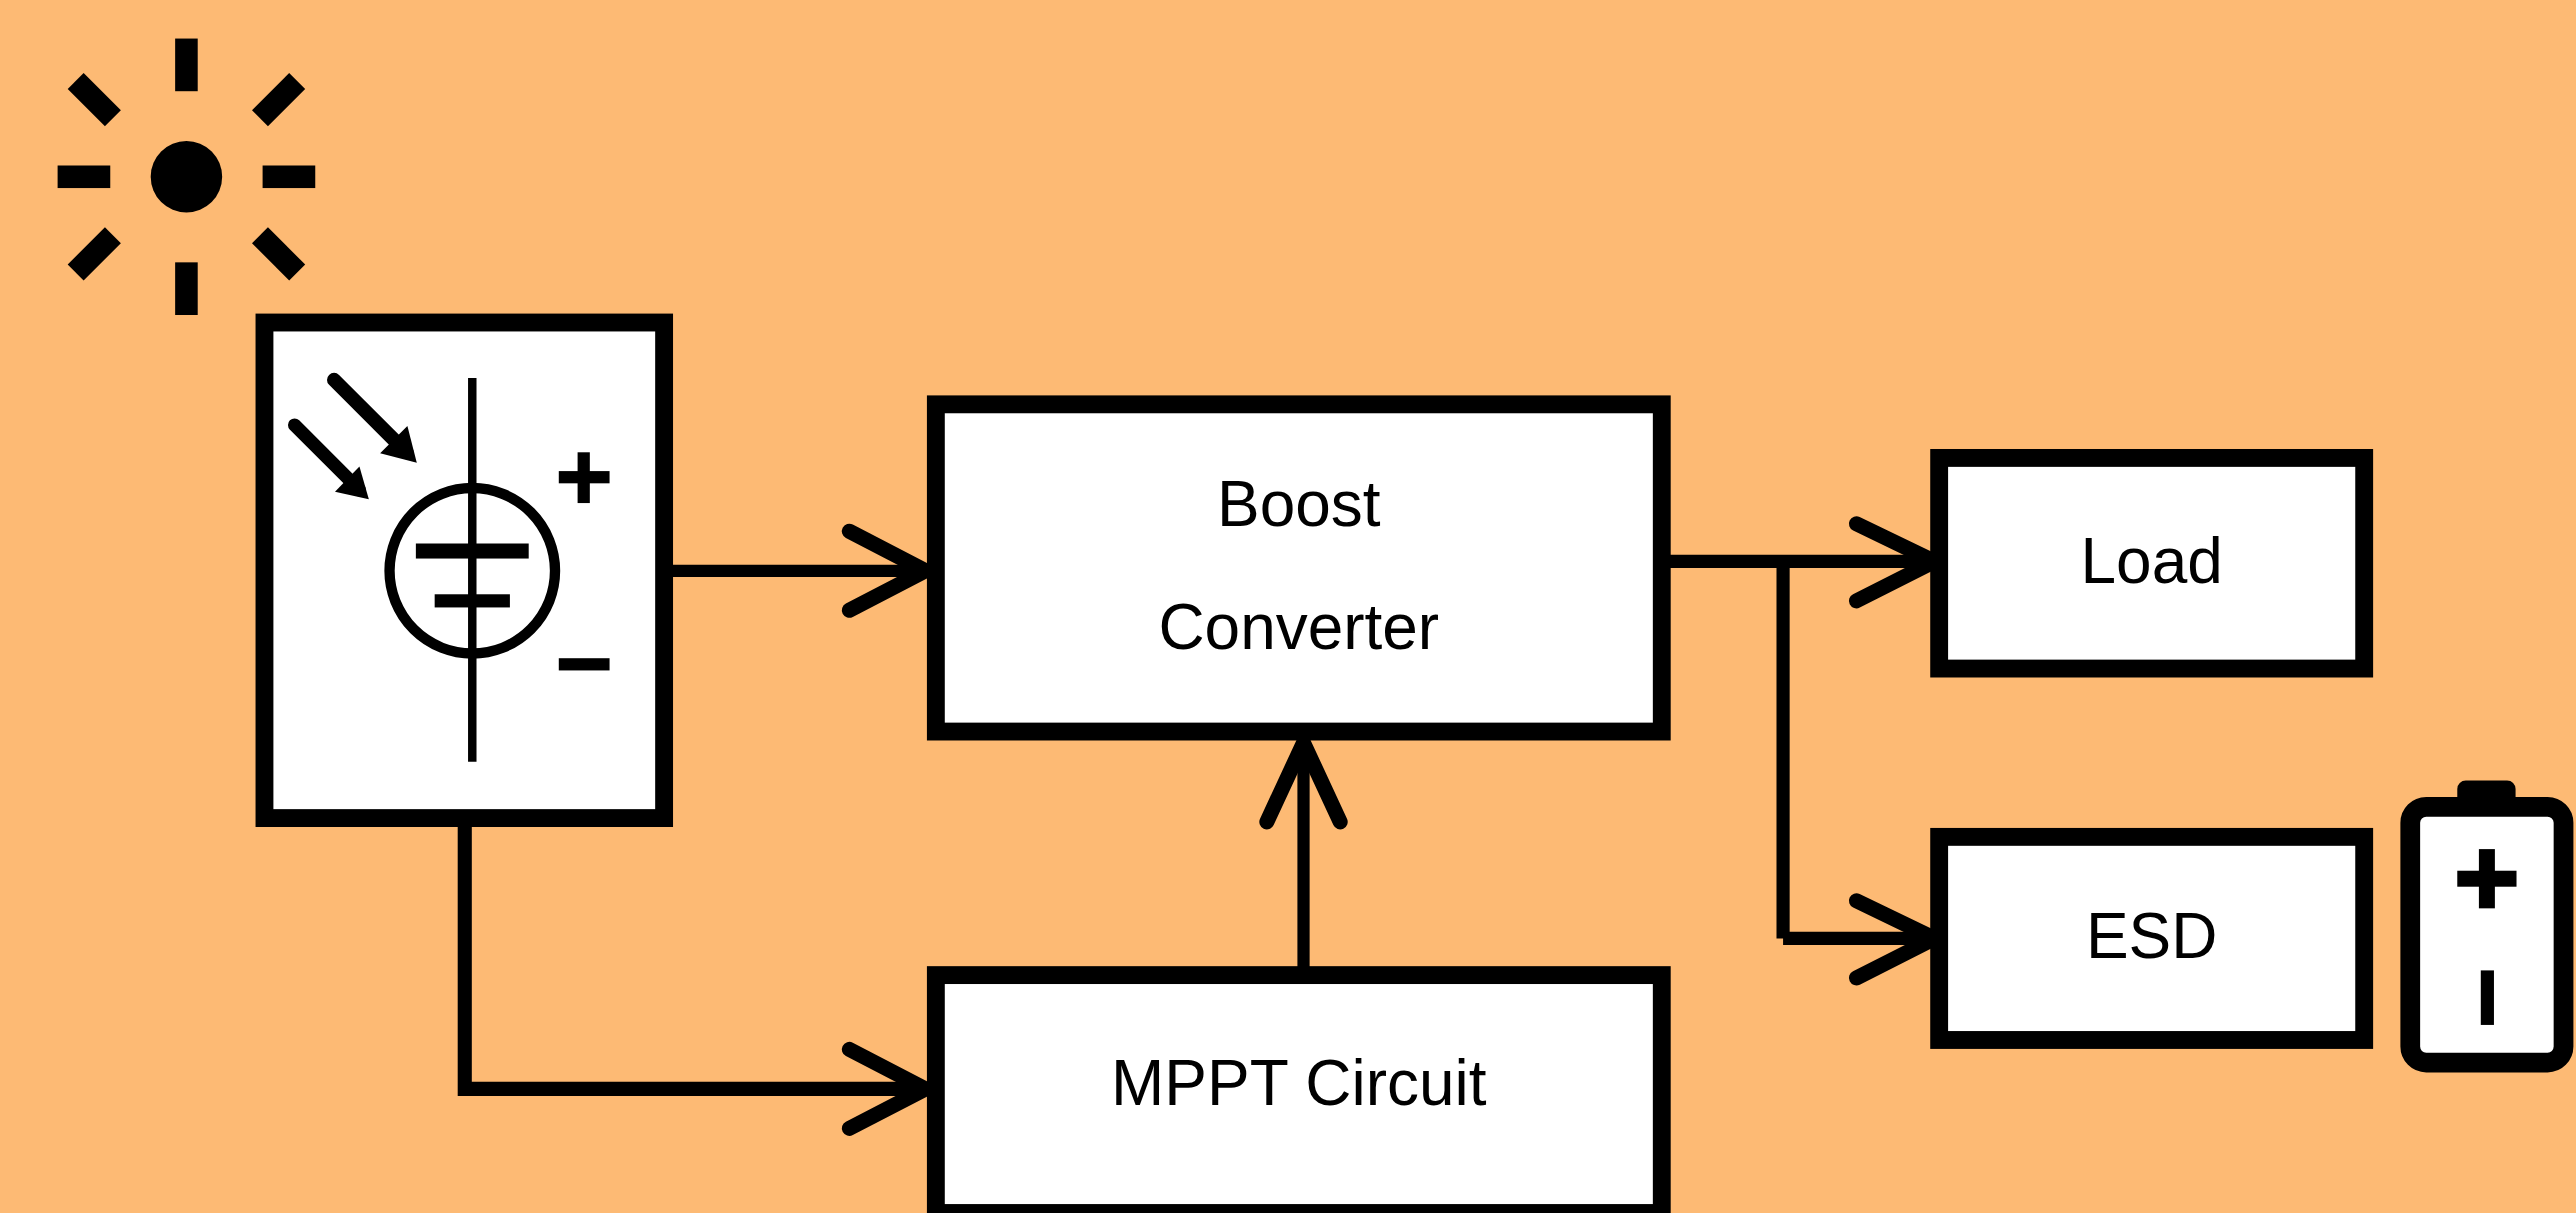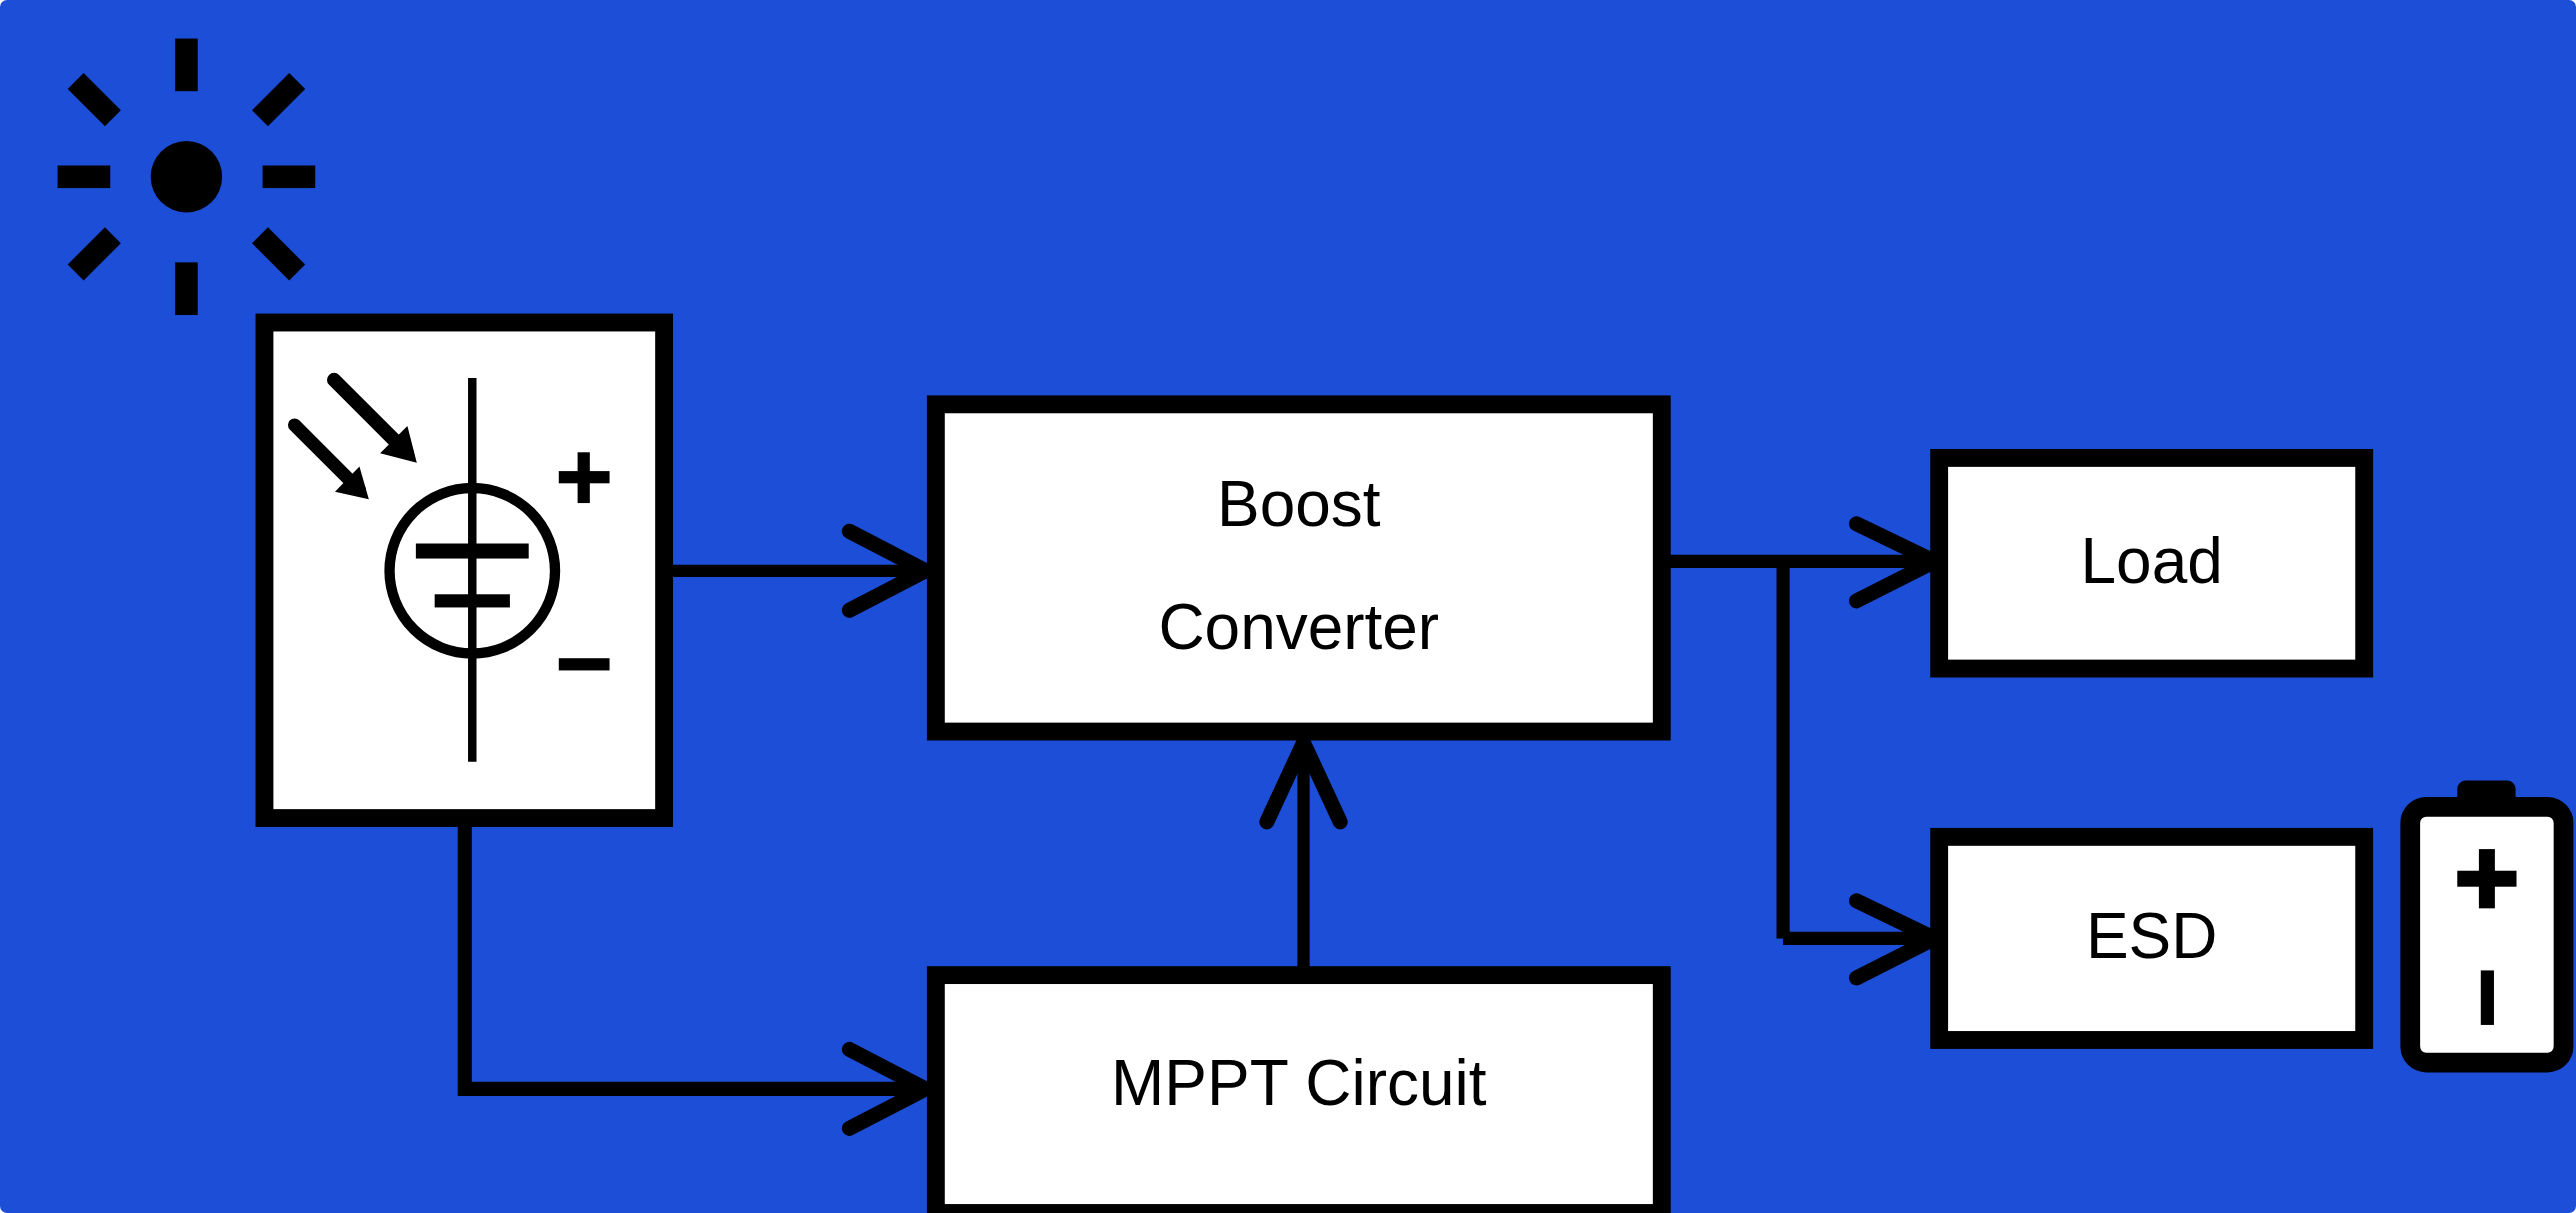--- a/index.html
+++ b/index.html
@@ -8,23 +8,22 @@
     padding: 0;
     background: #ffffff;
   }
   body {
     font-family: "Liberation Sans", sans-serif;
   }
   #stage {
     position: relative;
     width: 2576px;
     height: 1213px;
-    background: #1d4ed8;
+    background: #fdba74;
     overflow: hidden;
-    border-radius: 7px;
   }
   #diagram-svg {
     position: absolute;
     left: 0;
     top: 0;
     width: 2576px;
     height: 1213px;
   }
   .box-label {
     font-family: "Liberation Sans", sans-serif;

